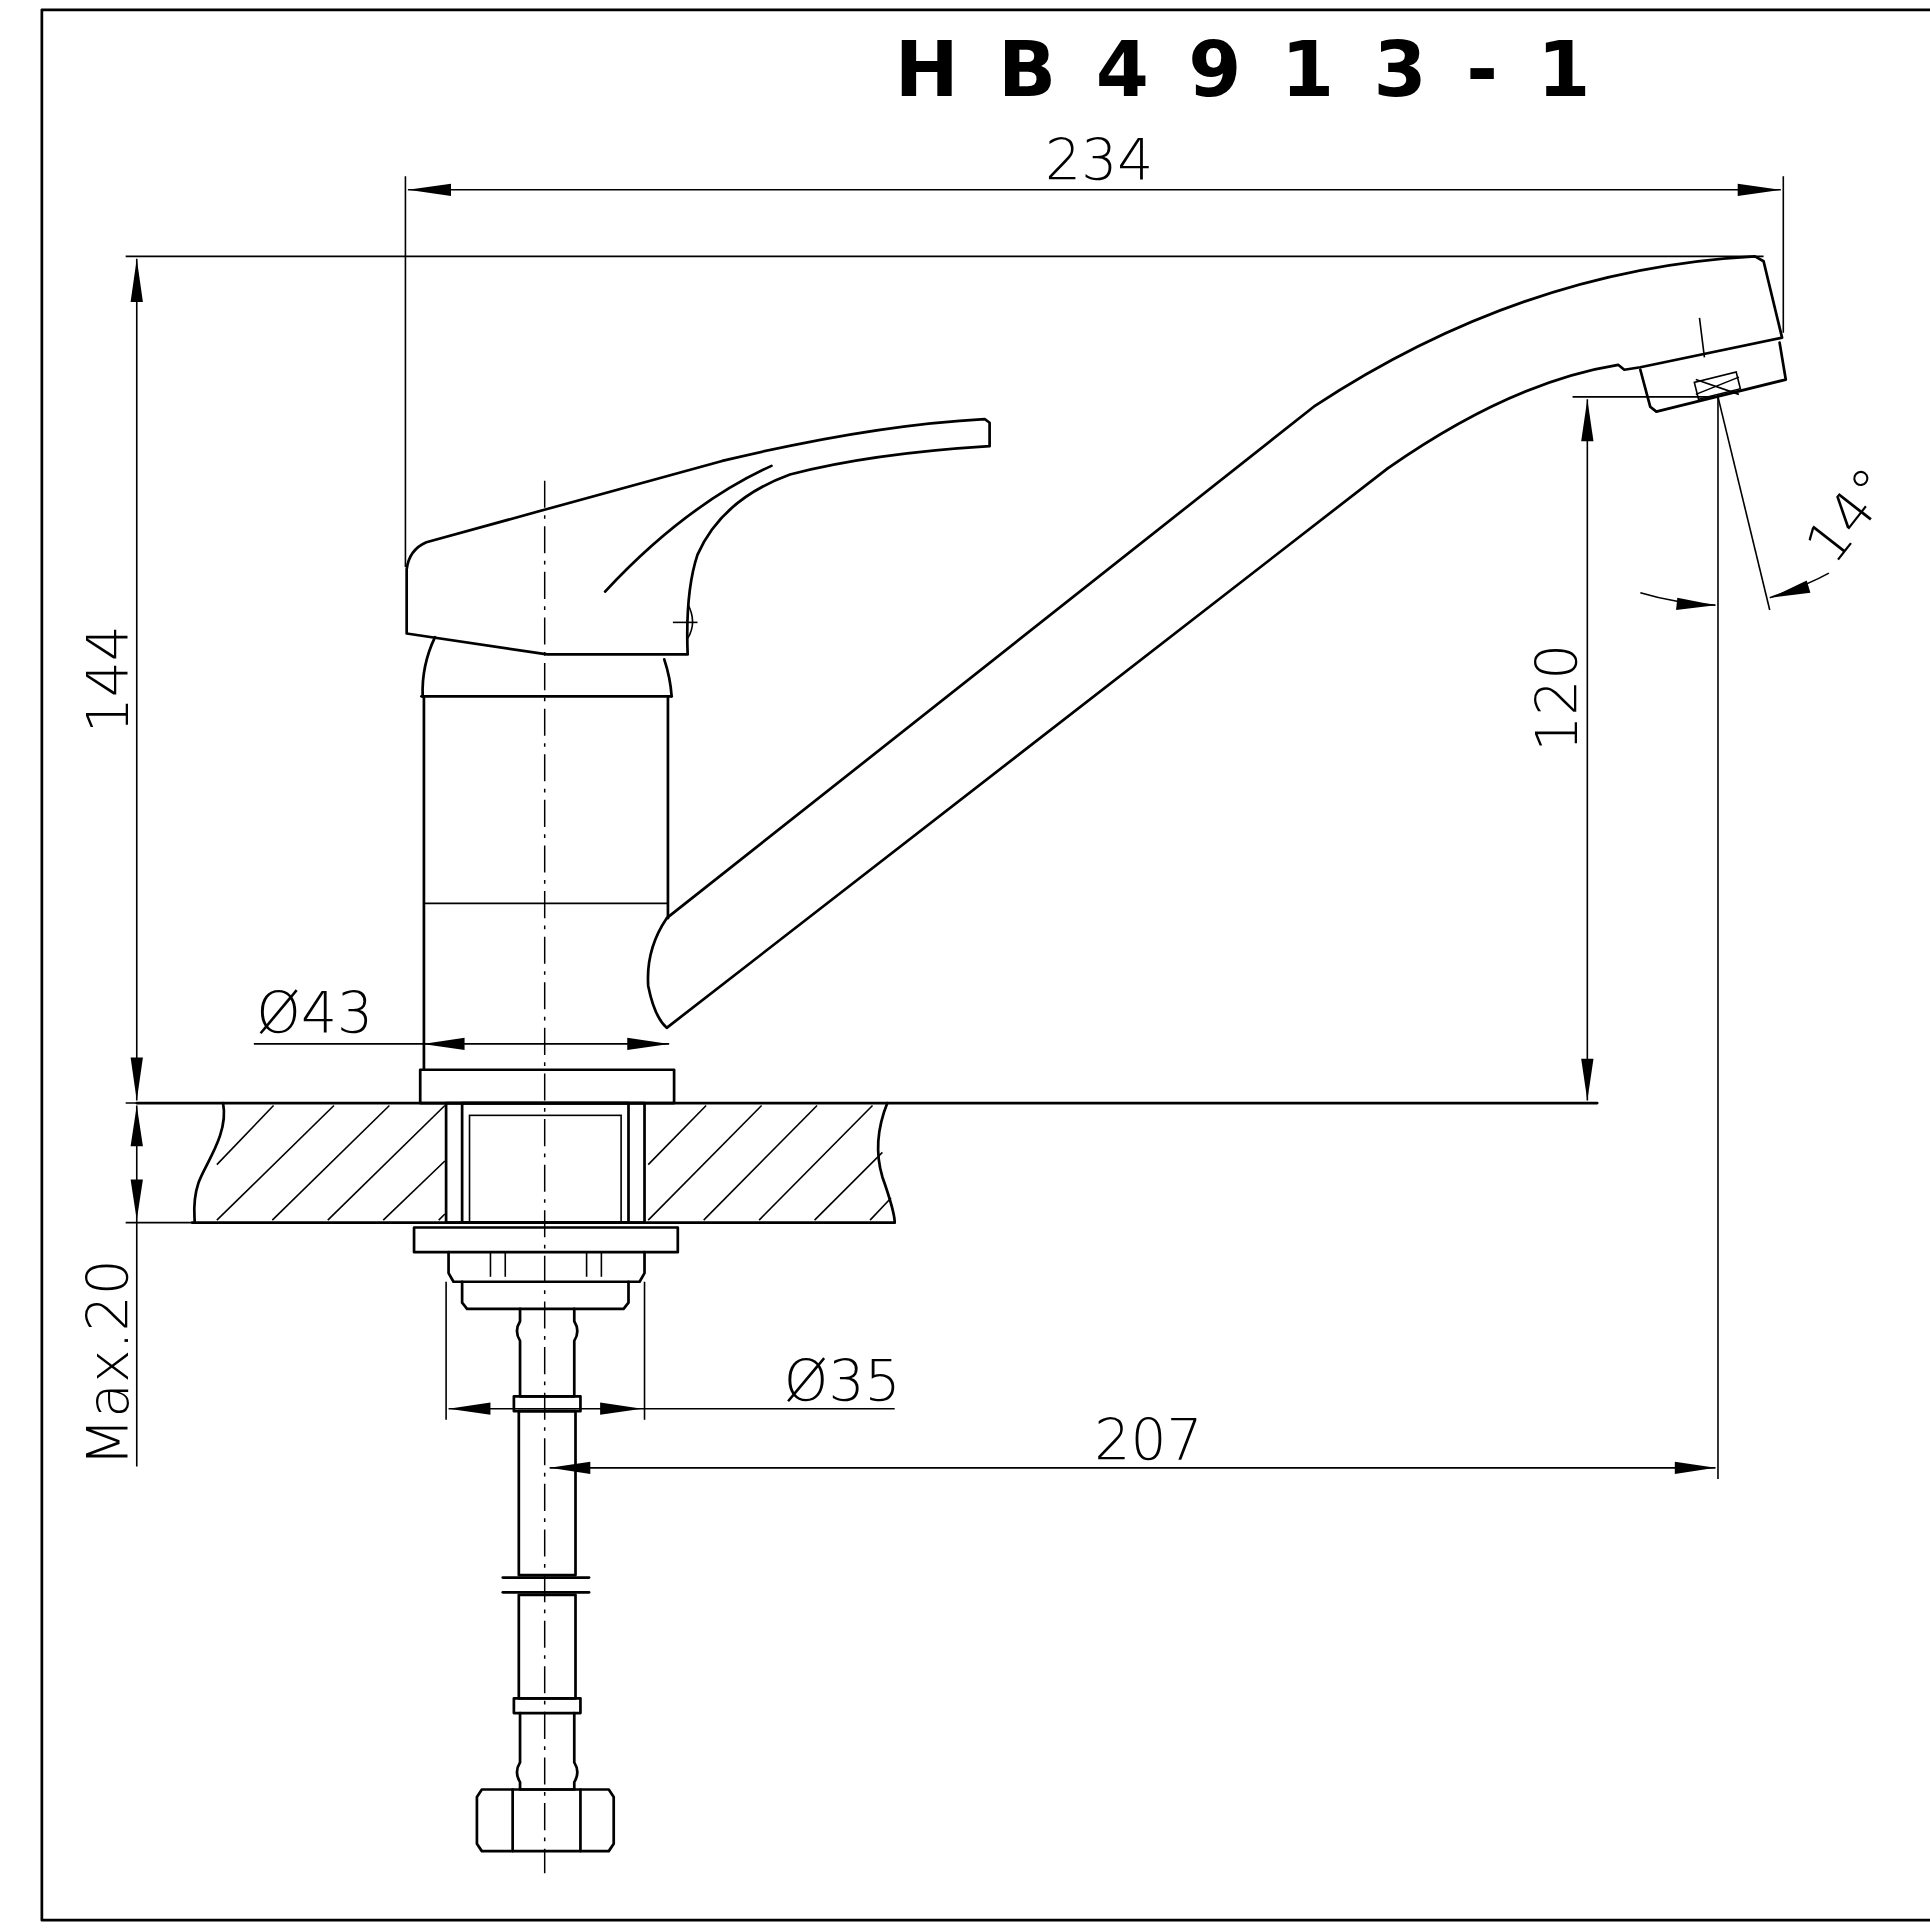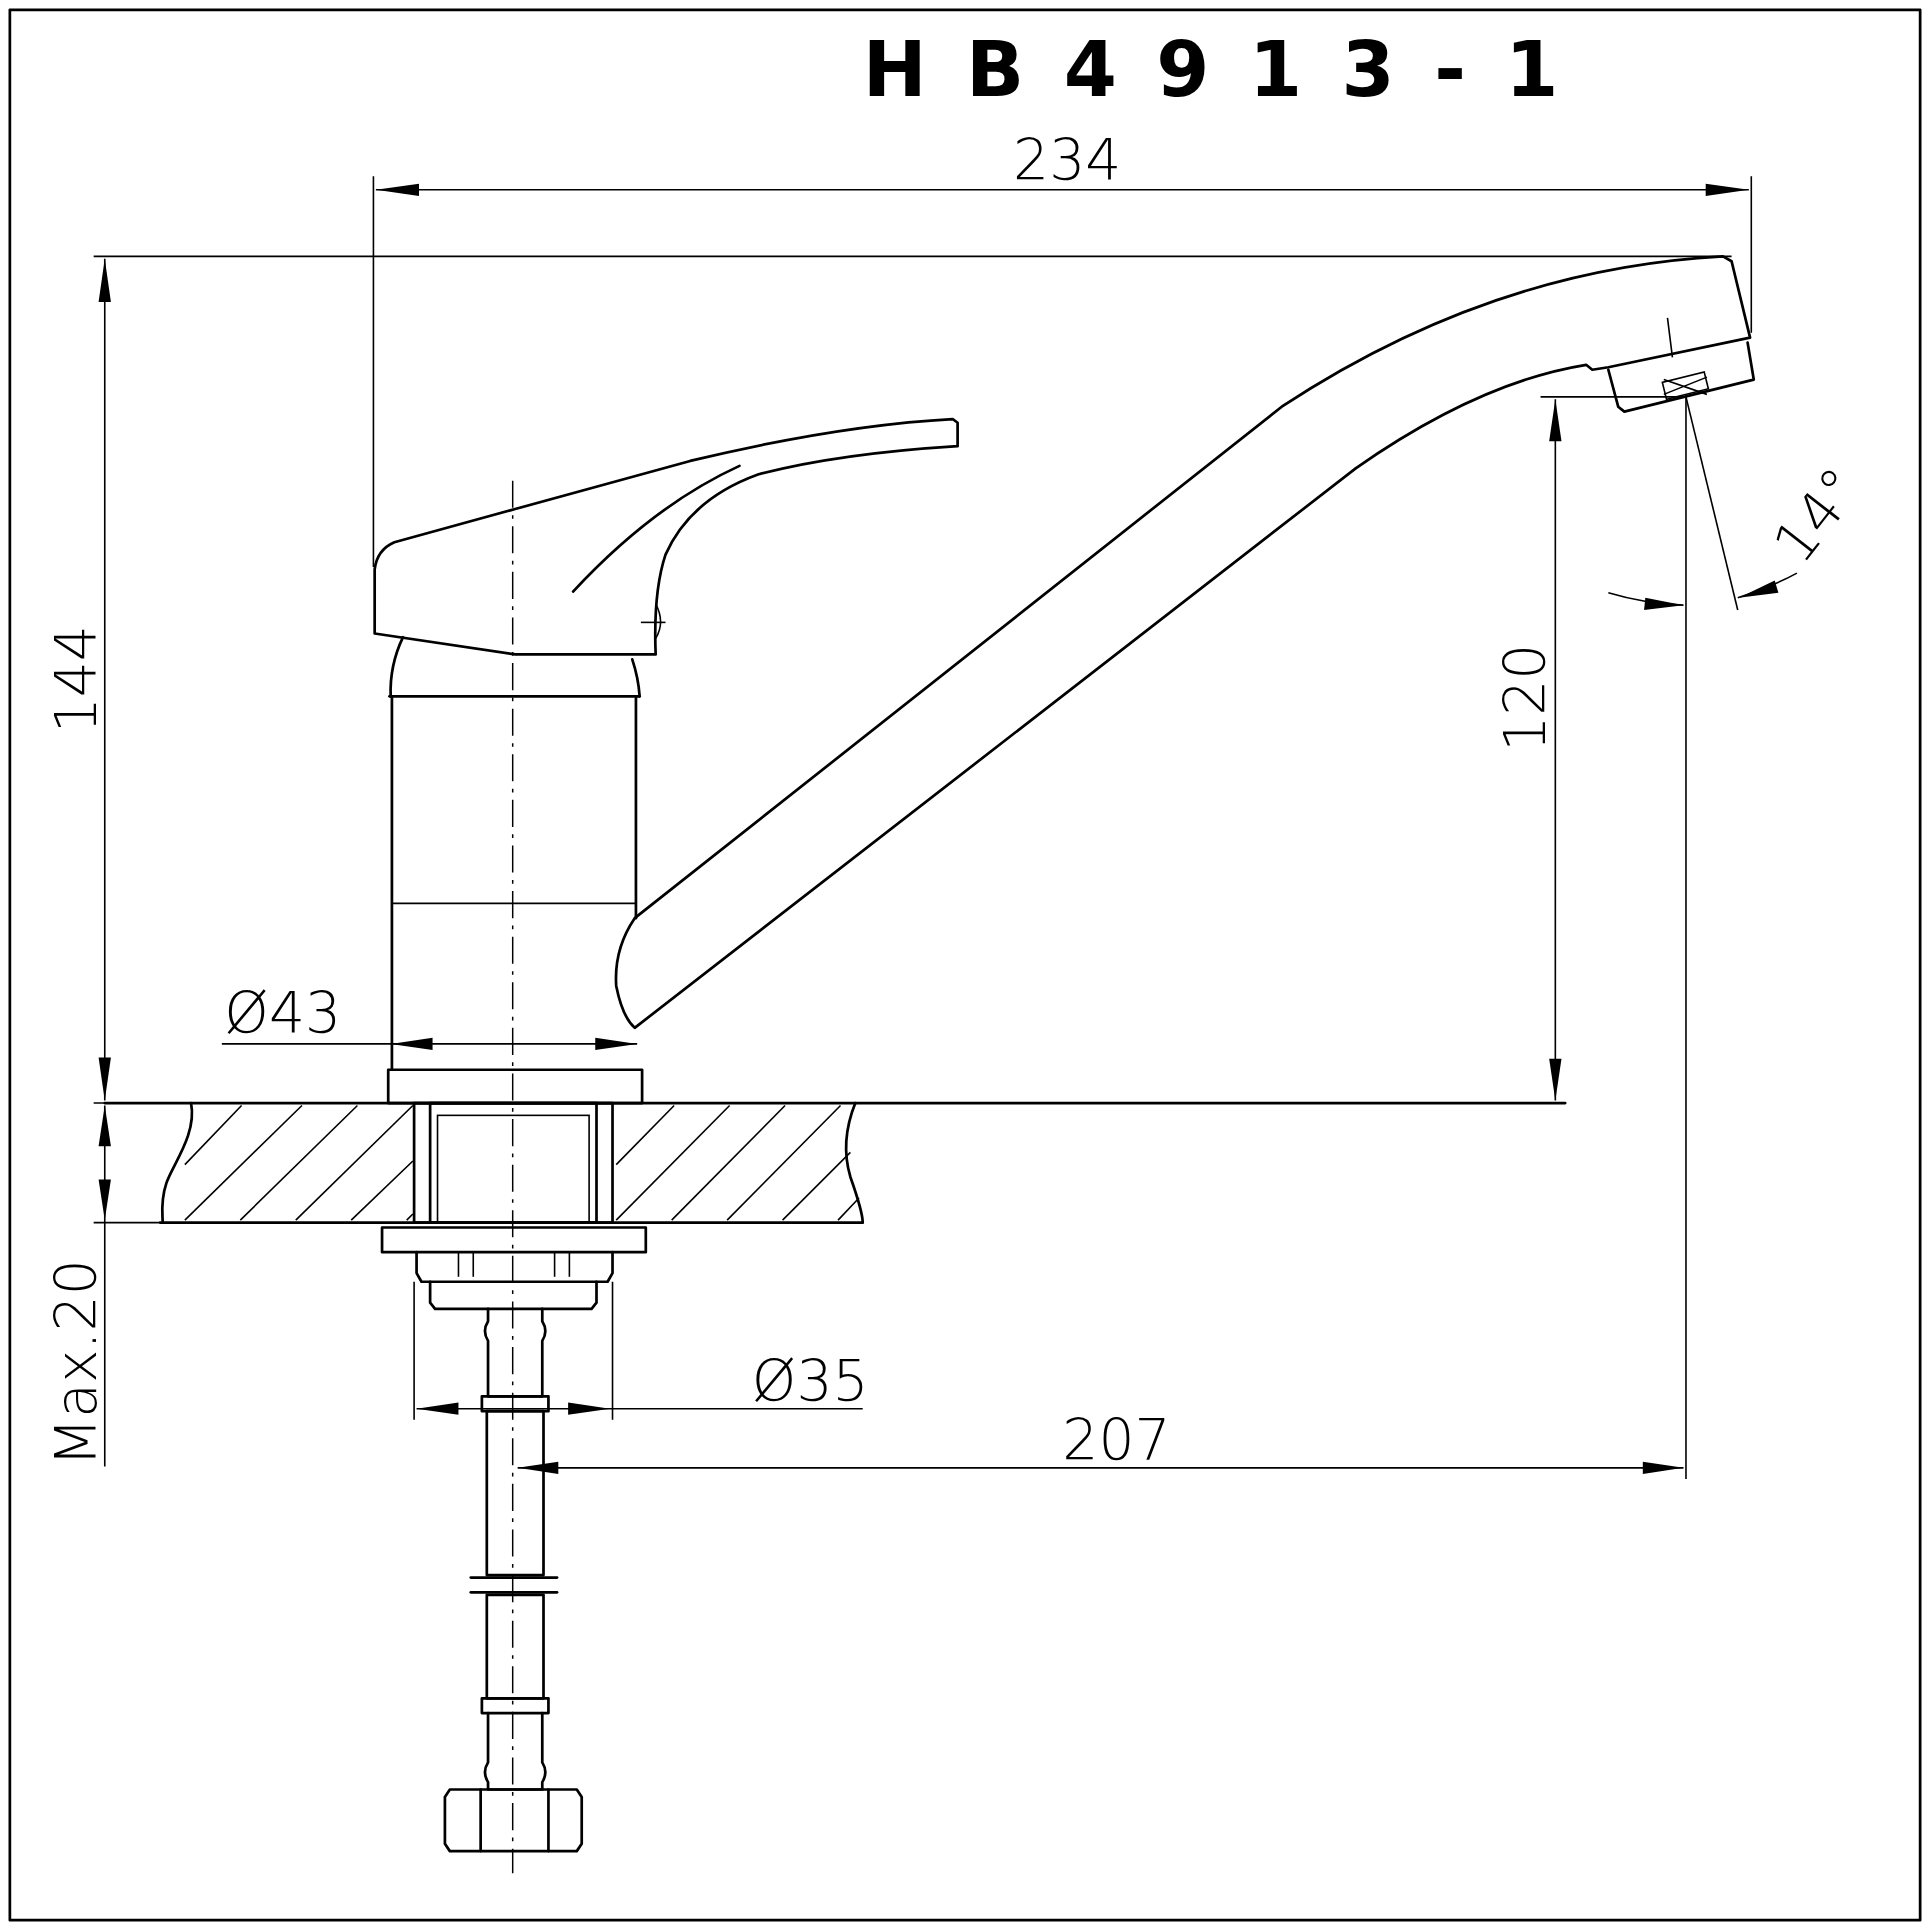--- a/index.html
+++ b/index.html
@@ -1,17 +1,17 @@
 <!DOCTYPE html>
 <html style="font-size:13px"><head>
 <meta charset="utf-8">
 <style>
   html, body { margin: 0; padding: 0; background: #ffffff; }
   body { width: 1930px; height: 1930px; overflow: hidden; }
-  .sheet { position: relative; width: 1776px; height: 1930px; }
+  .sheet { position: relative; width: 1776px; height: 1930px; margin-left: 32px; }
   svg { position: absolute; left: 0; top: 0; width: 1930px; height: 1930px; }
   .ln { stroke: #000; fill: none; stroke-width: 2.2; stroke-linecap: round; stroke-linejoin: round; }
   .thin { stroke: #000; fill: none; stroke-width: 1.3; }
   .dash { stroke: #000; fill: none; stroke-width: 1.2; stroke-dasharray: 22 6 3 6; }
   .arrow { fill: #000; stroke: none; }
   .dimtxt { font-family: "DejaVu Sans", sans-serif; font-size: 46px; font-weight: 200; fill: #000; }
   .title { font-family: "DejaVu Sans", sans-serif; font-size: 62px; font-weight: bold; fill: #000; letter-spacing: 32px; }
 </style>
 </head>
 <body>

